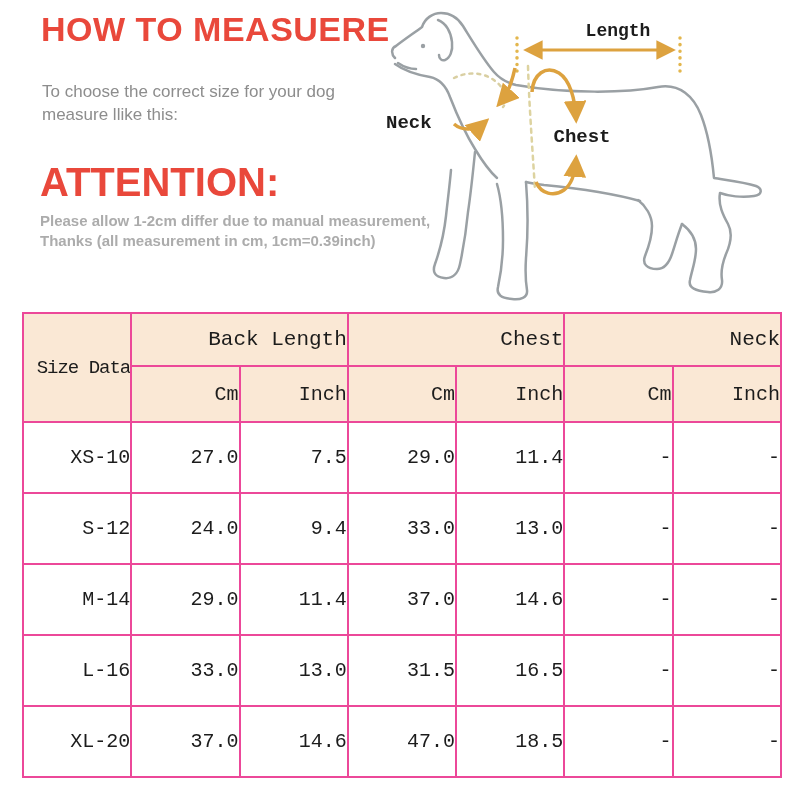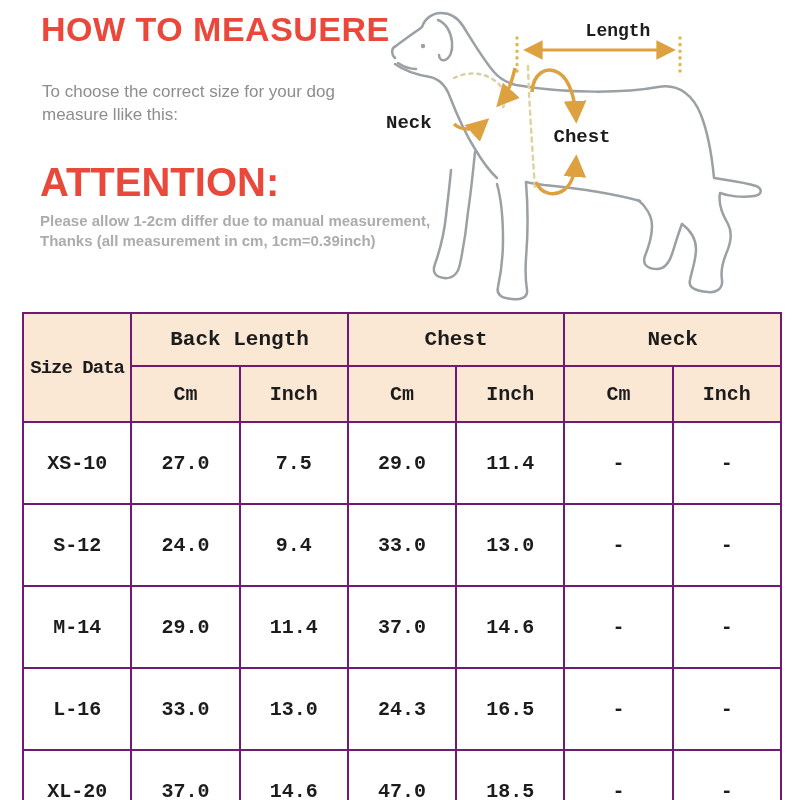--- a/index.html
+++ b/index.html
@@ -12,26 +12,26 @@
   .attn-title{position:absolute;left:40px;top:160px;font-size:40px;font-weight:bold;
               color:#e9483b;white-space:nowrap;}
   .attn-body{position:absolute;left:40px;top:199px;font-size:15px;font-weight:bold;
              color:#acacac;line-height:20px;white-space:nowrap;margin-top:12px;}
   .dog-svg{position:absolute;left:378px;top:2px;}
   .svg-label{font-family:"Liberation Mono",monospace;font-weight:bold;fill:#1c1c1c;}
 
   table.size-table{position:absolute;left:22px;top:312px;width:760px;
         border-collapse:collapse;table-layout:fixed;
         font-family:"Liberation Mono",monospace;color:#1c1c1c;}
-  .size-table th,.size-table td{border:2px solid #701a75;text-align:center;
-        vertical-align:middle;font-weight:bold;padding:0;overflow:hidden;}
+  .size-table th,.size-table td{border:2px solid #ec4899;text-align:right;
+        vertical-align:middle;font-weight:normal;padding:0;overflow:hidden;}
   .size-table .hdr{background:#fae8d5;}
   .group-row{height:53px;font-size:21px;}
   .unit-row{height:56px;font-size:20px;}
-  .data-row{height:82px;font-size:20px;}
+  .data-row{height:71px;font-size:20px;}
   .corner{font-size:19px;letter-spacing:-1px;
      background-color:#fae8d5;
      background-image:linear-gradient(to bottom right,
         rgba(0,0,0,0) calc(50% - 1px), #333 calc(50% - 1px),
         #333 calc(50% + 1px), rgba(0,0,0,0) calc(50% + 1px));}
 </style>
 </head>
 <body>
 
 <div class="page">
@@ -163,21 +163,21 @@
       <td>11.4</td>
       <td>37.0</td>
       <td>14.6</td>
       <td>-</td>
       <td>-</td>
     </tr>
     <tr class="data-row">
       <td>L-16</td>
       <td>33.0</td>
       <td>13.0</td>
-      <td>24.3</td>
+      <td>31.5</td>
       <td>16.5</td>
       <td>-</td>
       <td>-</td>
     </tr>
     <tr class="data-row">
       <td>XL-20</td>
       <td>37.0</td>
       <td>14.6</td>
       <td>47.0</td>
       <td>18.5</td>

